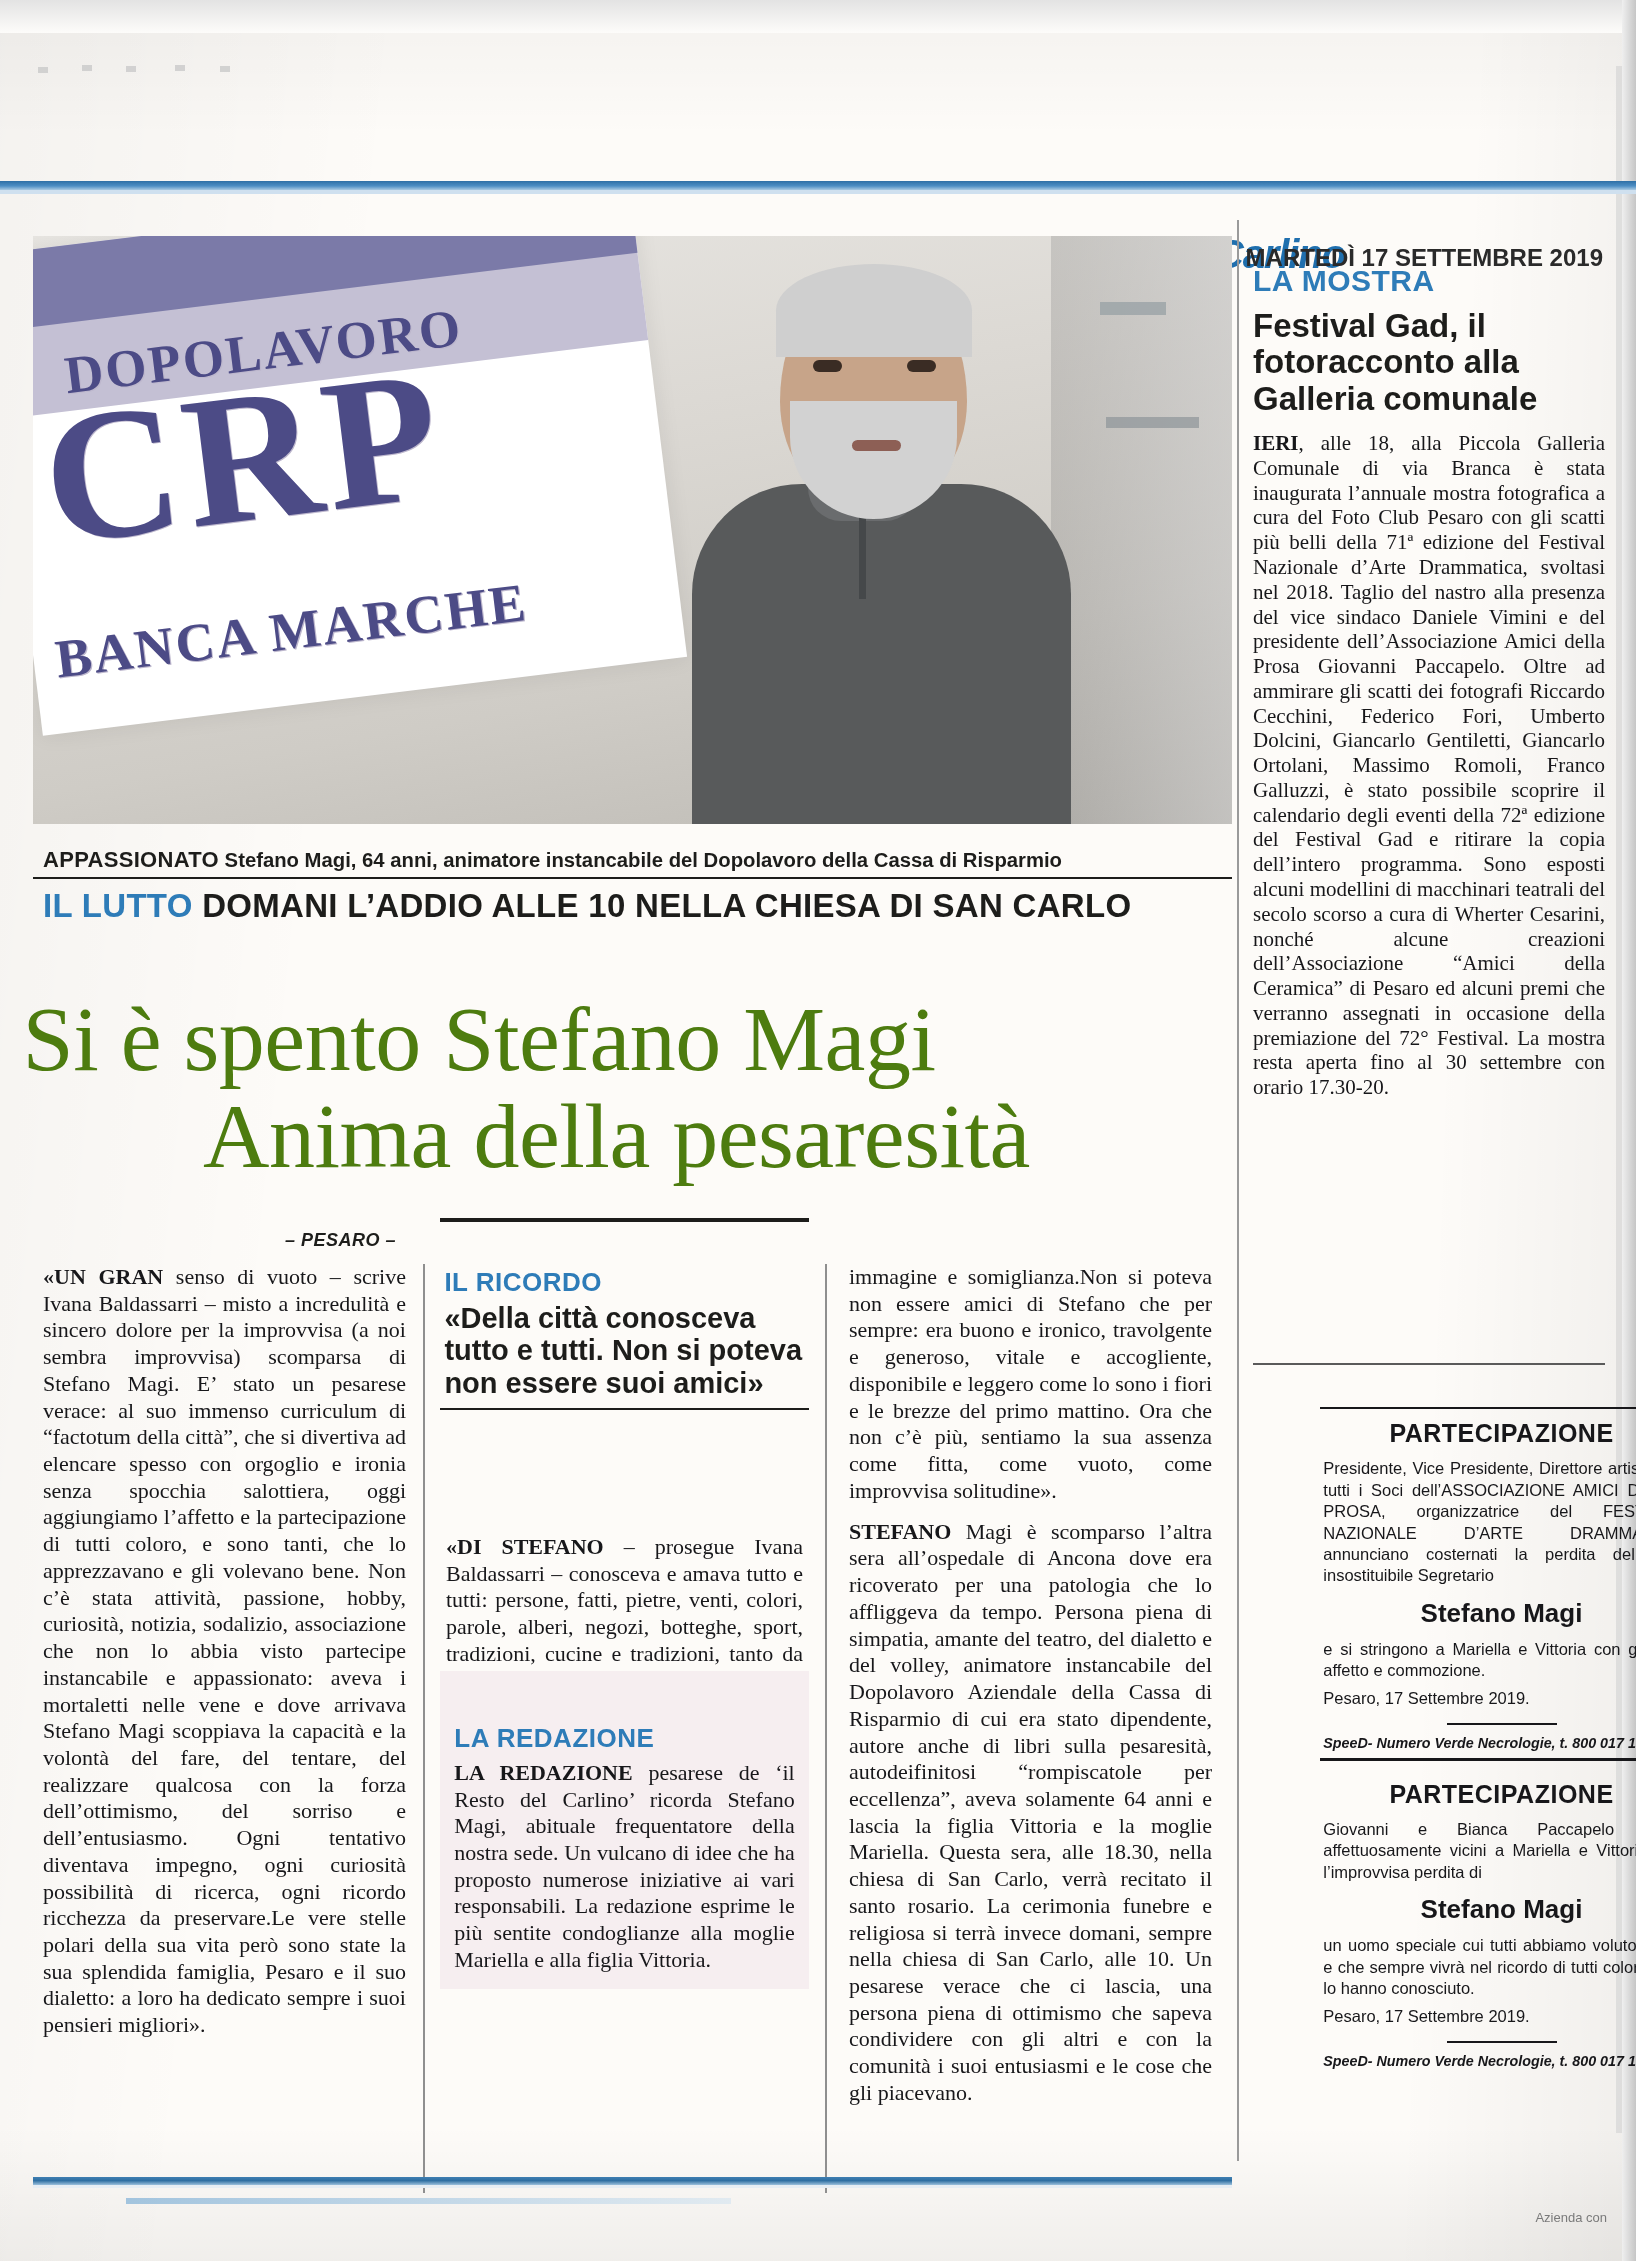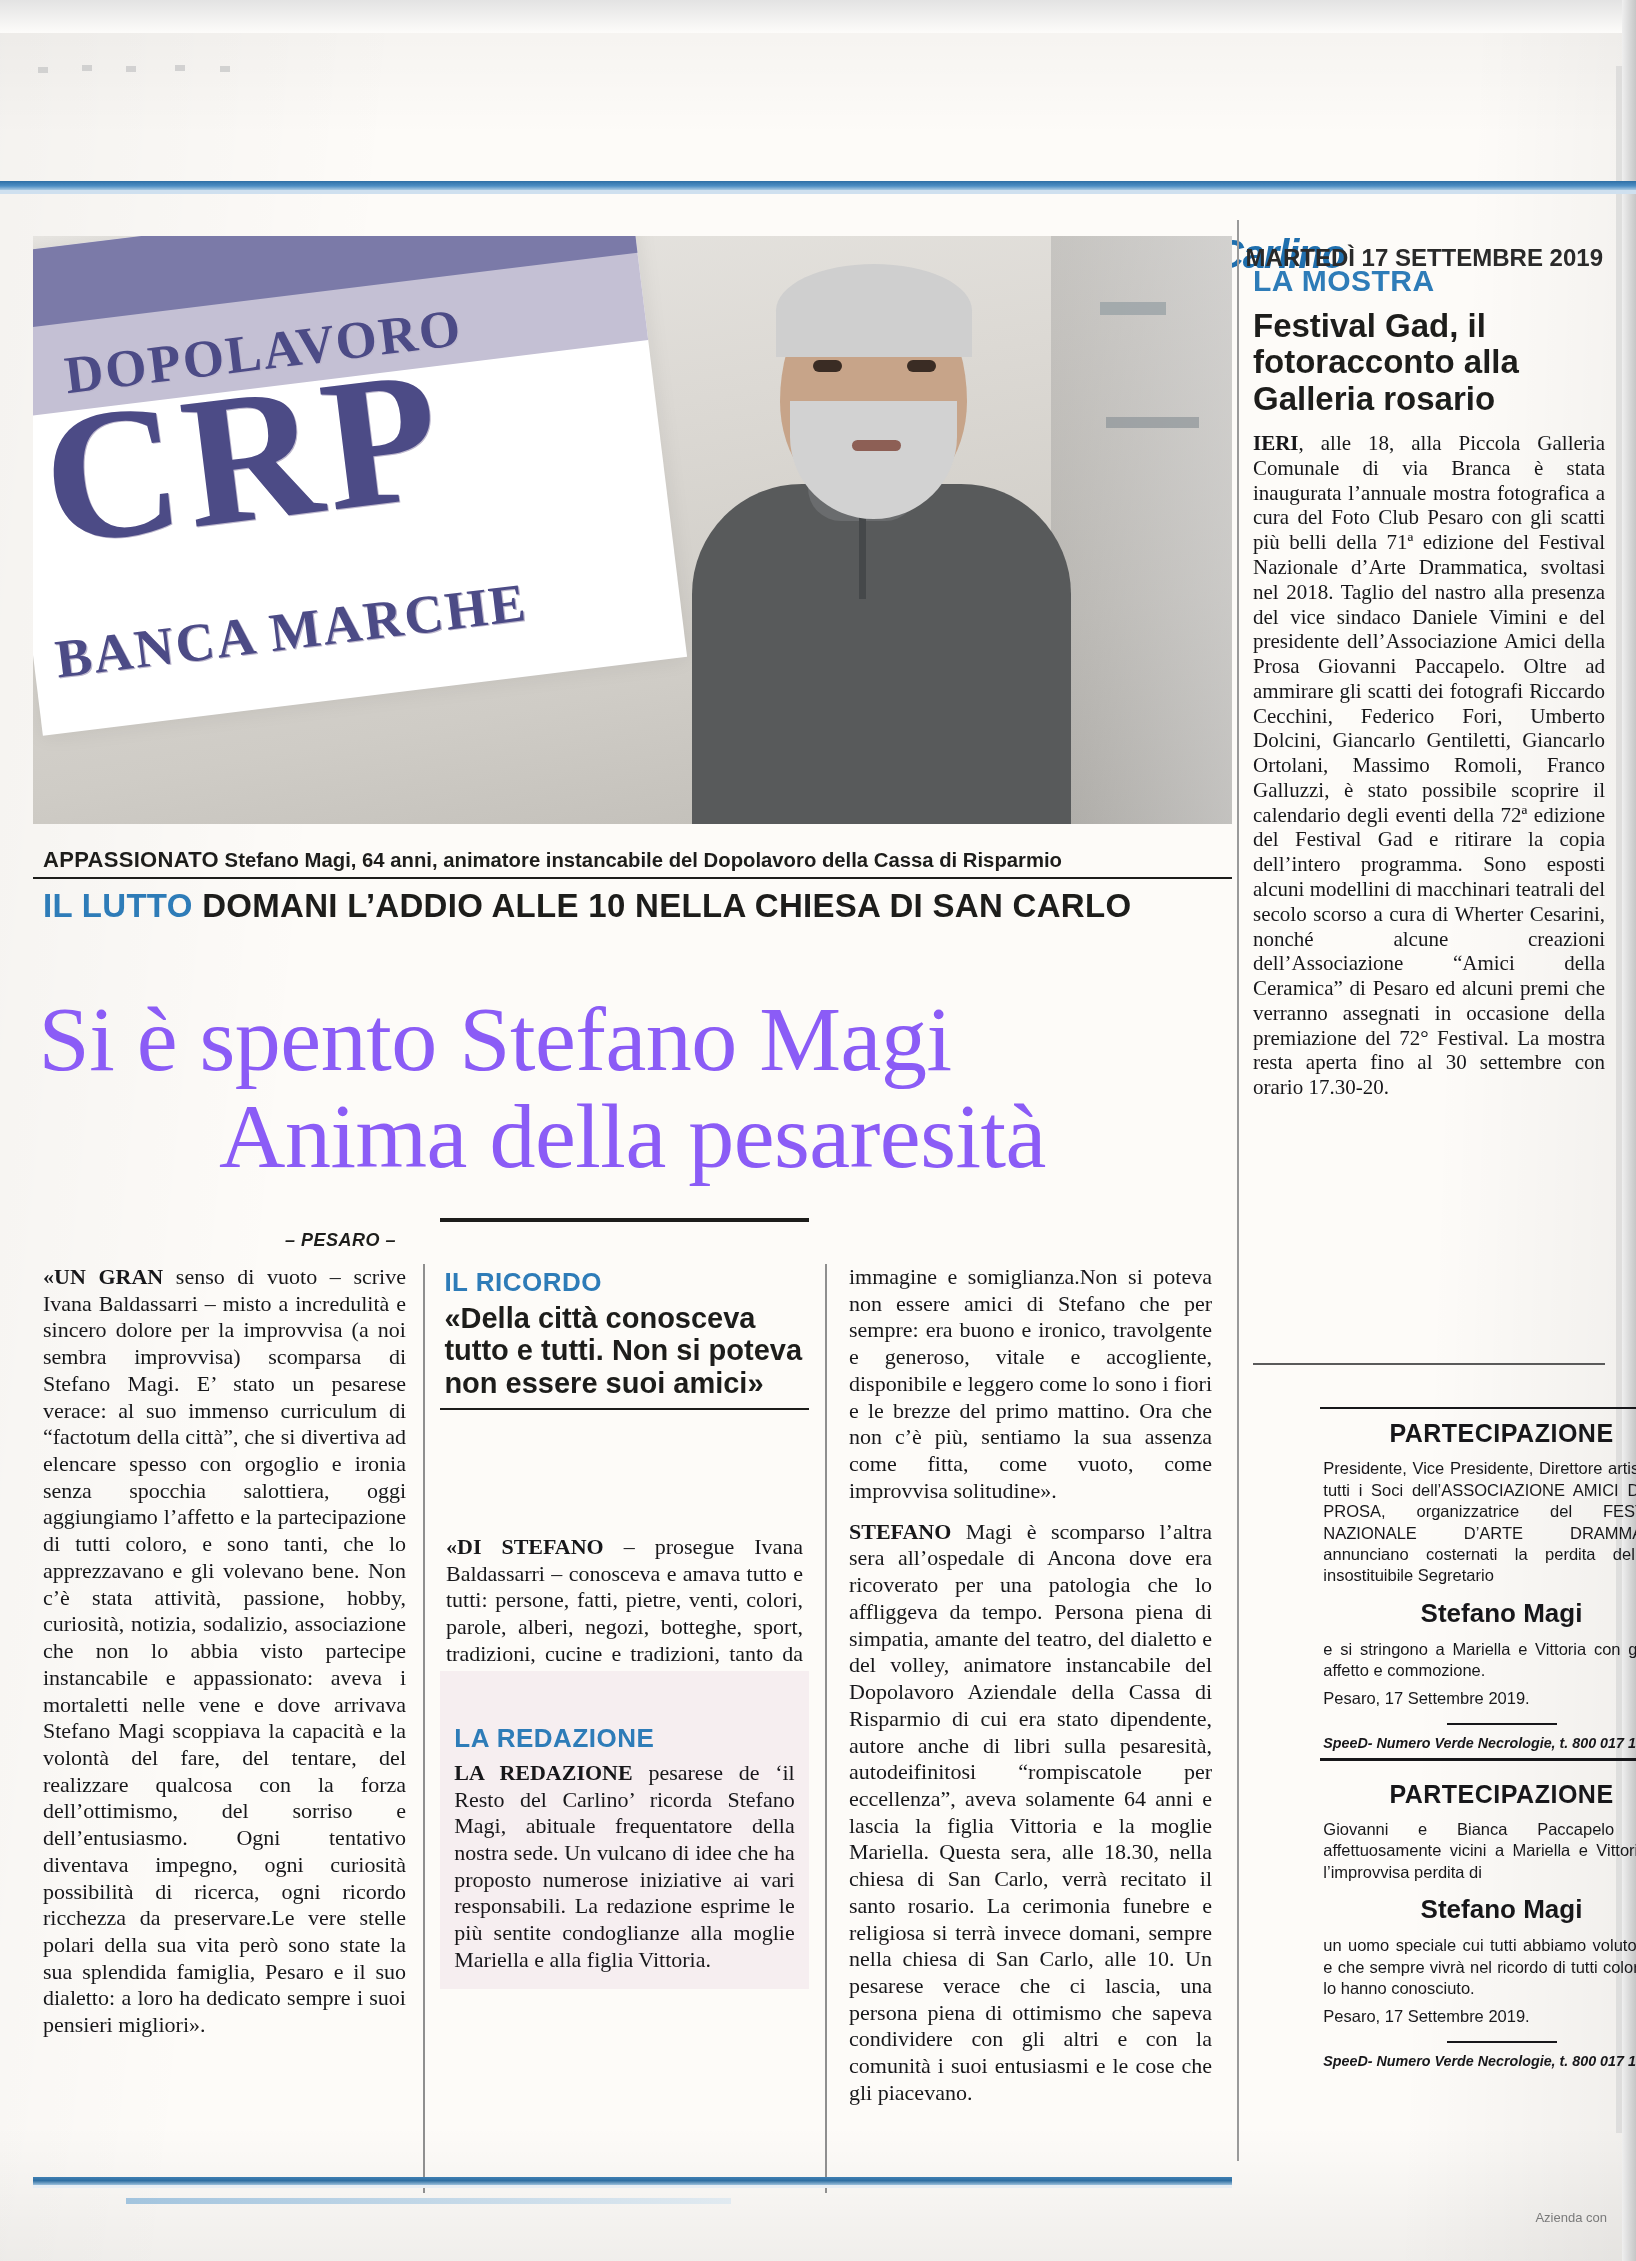--- a/index.html
+++ b/index.html
@@ -99,22 +99,22 @@
   
   #overline{
     position:absolute;left:43px;top:887px;width:1188px;
     font-family:"Liberation Sans",sans-serif;font-weight:bold;font-size:33px;
     color:#1d1d1b;letter-spacing:0.3px;white-space:nowrap;
   }
   #overline .blue{color:#2e7cb8;}
 
   
   #headline{
-    position:absolute;left:33px;top:929px;width:1199px;
-    font-family:"Liberation Serif",serif;color:#8b5cf6;
+    position:absolute;left:17px;top:929px;width:1199px;
+    font-family:"Liberation Serif",serif;color:#4d7c0f;
     font-size:92px;line-height:1.06;font-weight:normal;
     letter-spacing:-0.5px;
   }
   #headline .l1{display:block;text-align:left;padding-left:5.5px;}
   #headline .l2{display:block;text-align:center;}
 
   
   #dateline{
     position:absolute;left:33px;top:1230px;width:363px;text-align:right;
     font-family:"Liberation Sans",sans-serif;font-style:italic;font-weight:bold;
@@ -282,21 +282,21 @@
   </div>
 
   <div class="col" id="col3">
     <p><span>immagine e somiglianza.Non si poteva non essere amici di Stefano che per sempre: era buono e ironico, travolgente e generoso, vitale e accogliente, disponibile e leggero come lo sono i fiori e le brezze del primo mattino. Ora che non c’è più, sentiamo la sua assenza come fitta, come vuoto, come improvvisa solitudine».</span></p>
     <p><span class="lead">STEFANO</span><span> Magi è scomparso l’altra sera all’ospedale di Ancona dove era ricoverato per una patologia che lo affliggeva da tempo. Persona piena di simpatia, amante del teatro, del dialetto e del volley, animatore instancabile del Dopolavoro Aziendale della Cassa di Risparmio di cui era stato dipendente, autore anche di libri sulla pesaresità, autodeifinitosi “rompiscatole per eccellenza”, aveva solamente 64 anni e lascia la figlia Vittoria e la moglie Mariella. Questa sera, alle 18.30, nella chiesa di San Carlo, verrà recitato il santo rosario. La cerimonia funebre e religiosa si terrà invece domani, sempre nella chiesa di San Carlo, alle 10. Un pesarese verace che ci lascia, una persona piena di ottimismo che sapeva condividere con gli altri e con la comunità i suoi entusiasmi e le cose che gli piacevano.</span></p>
   </div>
 
   <div id="railrule"></div>
   <div id="rail">
     <div class="railkicker">LA MOSTRA</div>
-    <div class="railtitle">Festival Gad, il fotoracconto alla Galleria rosario</div>
+    <div class="railtitle">Festival Gad, il fotoracconto alla Galleria comunale</div>
     <div class="railbody"><span class="lead">IERI</span><span>, alle 18, alla Piccola Galleria Comunale di via Branca è stata inaugurata l’annuale mostra fotografica a cura del Foto Club Pesaro con gli scatti più belli della 71ª edizione del Festival Nazionale d’Arte Drammatica, svoltasi nel 2018. Taglio del nastro alla presenza del vice sindaco Daniele Vimini e del presidente dell’Associazione Amici della Prosa Giovanni Paccapelo. Oltre ad ammirare gli scatti dei fotografi Riccardo Cecchini, Federico Fori, Umberto Dolcini, Giancarlo Gentiletti, Giancarlo Ortolani, Massimo Romoli, Franco Galluzzi, è stato possibile scoprire il calendario degli eventi della 72ª edizione del Festival Gad e ritirare la copia dell’intero programma. Sono esposti alcuni modellini di macchinari teatrali del secolo scorso a cura di Wherter Cesarini, nonché alcune creazioni dell’Associazione “Amici della Ceramica” di Pesaro ed alcuni premi che verranno assegnati in occasione della premiazione del 72° Festival. La mostra resta aperta fino al 30 settembre con orario 17.30-20.</span></div>
   </div>
   <div id="railsep"></div>
 
   <div class="necro" id="necro1">
     <div class="nline"></div>
     <div class="ntitle">PARTECIPAZIONE</div>
     <div class="ntext">Presidente, Vice Presidente, Direttore artistico e tutti i Soci dell’ASSOCIAZIONE AMICI DELLA PROSA, organizzatrice del FESTIVAL NAZIONALE D’ARTE DRAMMATICA annunciano costernati la perdita del loro insostituibile Segretario</div>
     <div class="nname">Stefano Magi</div>
     <div class="ntext">e si stringono a Mariella e Vittoria con grande affetto e commozione.</div>

